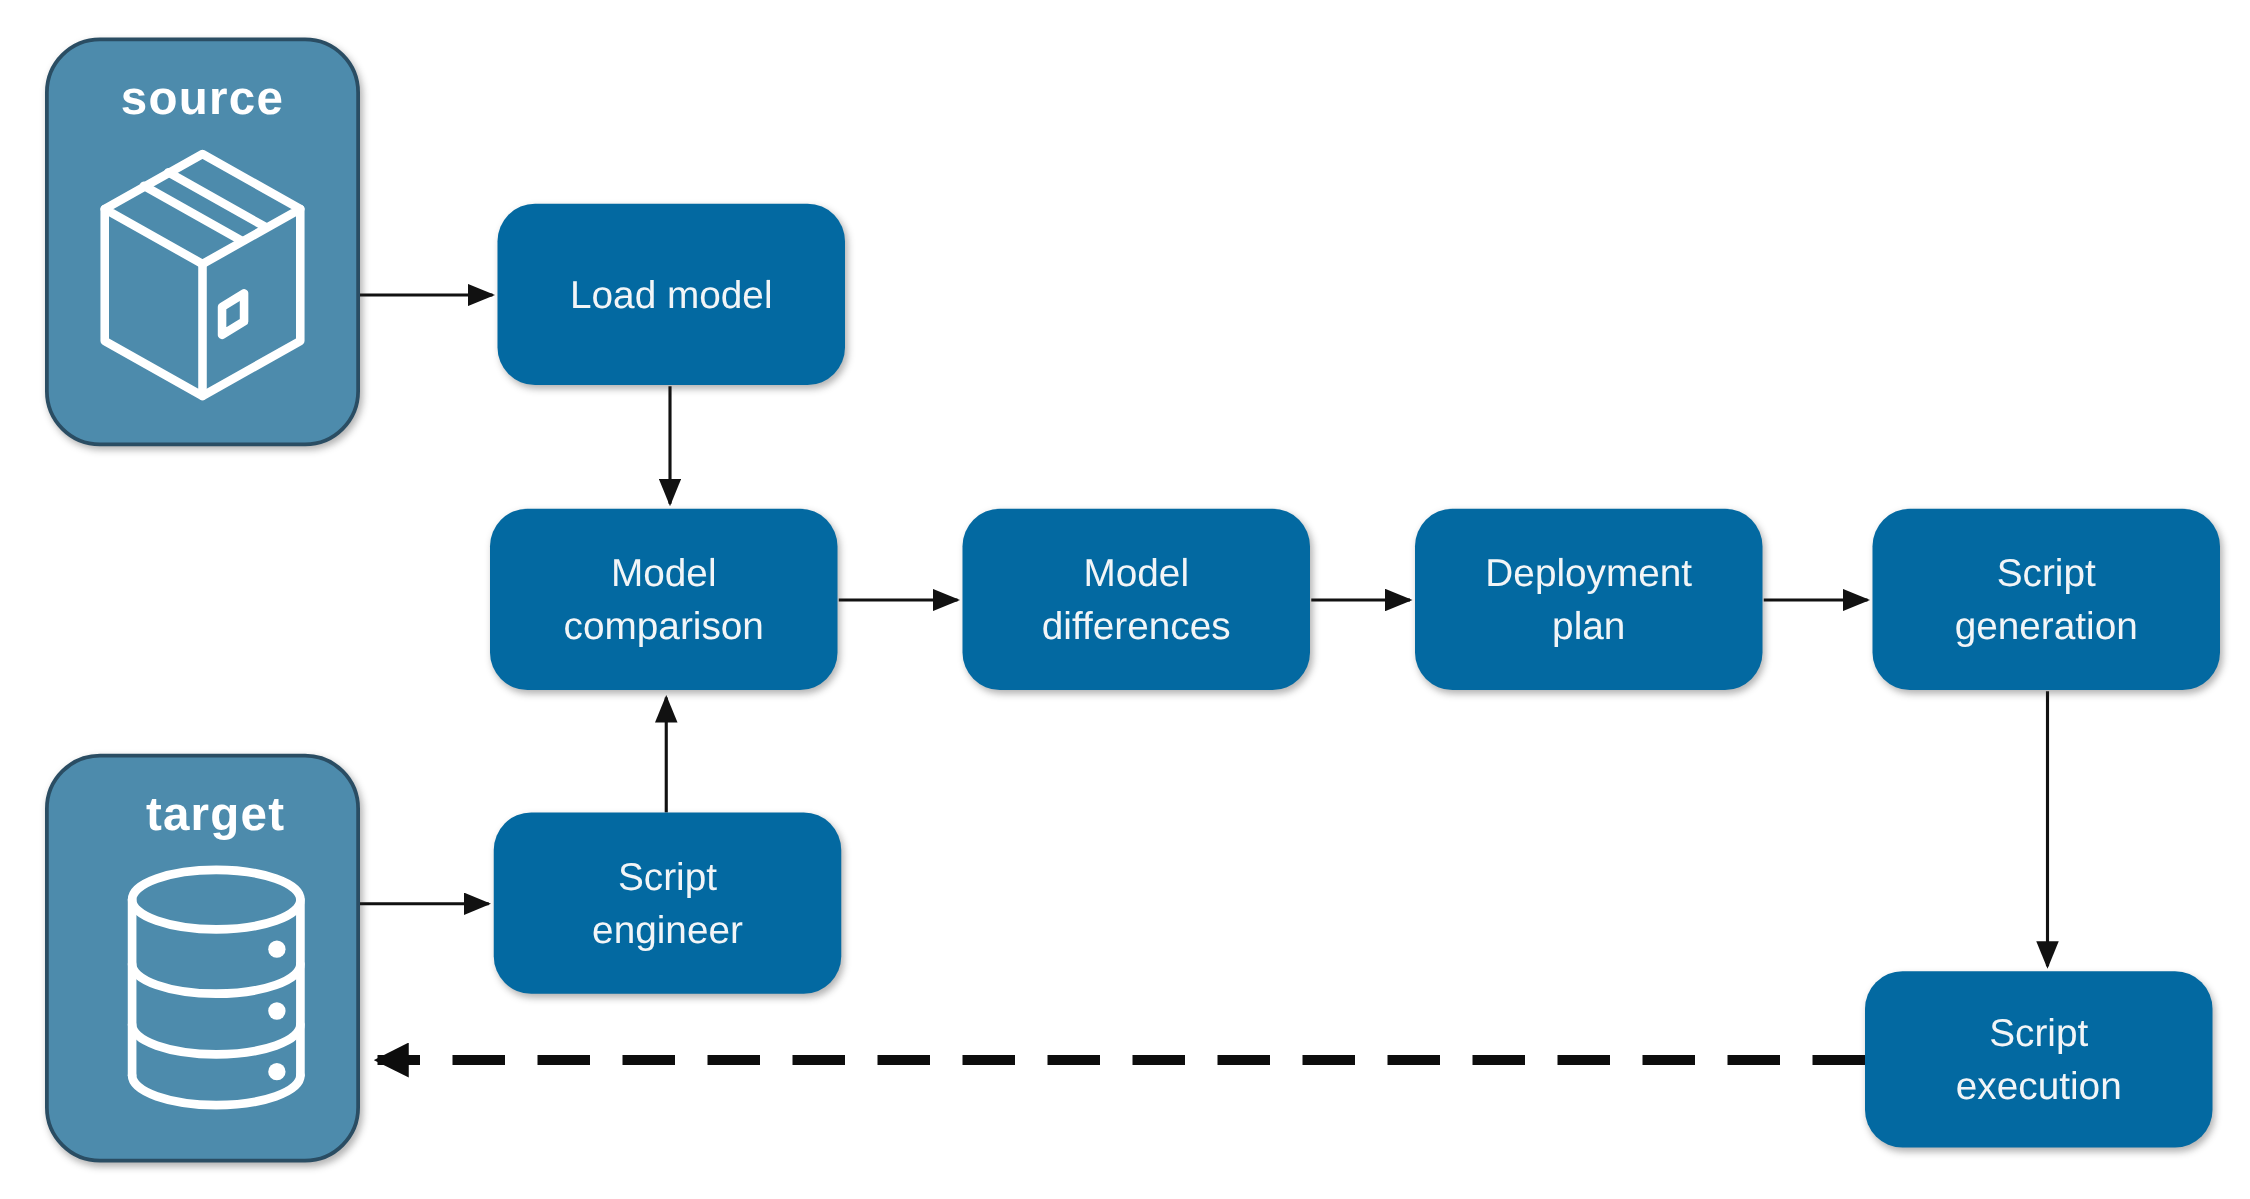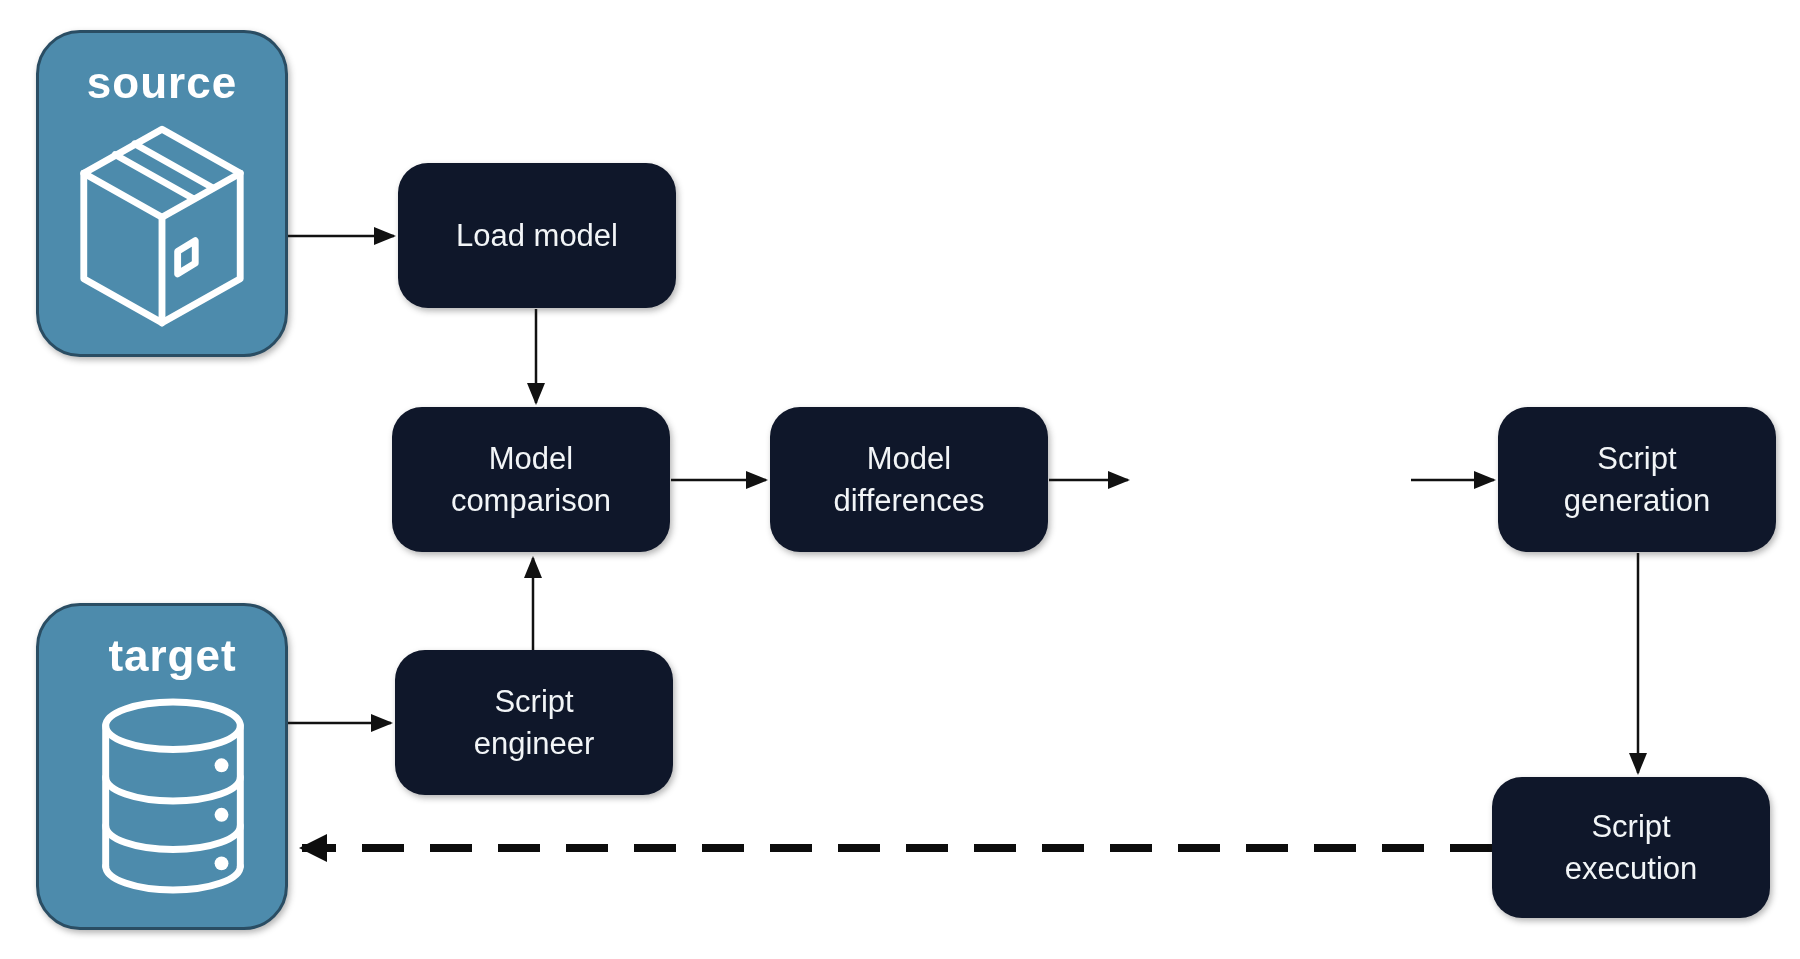--- a/index.html
+++ b/index.html
@@ -34,33 +34,33 @@
     display: flex;
     flex-direction: column;
     align-items: center;
     box-shadow: 2px 3px 6px rgba(40,40,40,0.35);
   }
   .endpoint.source { left: 36px; top: 30px; }
   .endpoint.target { left: 36px; top: 603px; padding-left: 21px; }
   .endpoint-label {
     margin-top: 26px;
     color: #ffffff;
-    font-size: 44px;
+    font-size: 38px;
     font-weight: bold;
     letter-spacing: 1px;
     line-height: 1.1;
     text-align: center;
   }
   .endpoint-icon { margin-top: 16px; }
   
   .node {
     position: absolute;
     width: 278px;
     height: 145px;
-    background: #0f172a;
+    background: #0369a1;
     border-radius: 30px;
     display: flex;
     align-items: center;
     justify-content: center;
     box-shadow: 2px 3px 6px rgba(40,40,40,0.35);
   }
   .node-label {
     color: #f2f5f7;
     font-size: 31px;
     line-height: 1.35;
@@ -150,20 +150,24 @@
     <span class="node-label">Load model</span>
   </div>
   <div class="node model-comparison">
     <span class="node-label">Model
 comparison</span>
   </div>
   <div class="node model-differences">
     <span class="node-label">Model
 differences</span>
   </div>
+  <div class="node deployment-plan">
+    <span class="node-label">Deployment
+plan</span>
+  </div>
   <div class="node script-generation">
     <span class="node-label">Script
 generation</span>
   </div>
   <div class="node reverse-engineer">
     <span class="node-label">Script
 engineer</span>
   </div>
   <div class="node script-execution">
     <span class="node-label">Script

